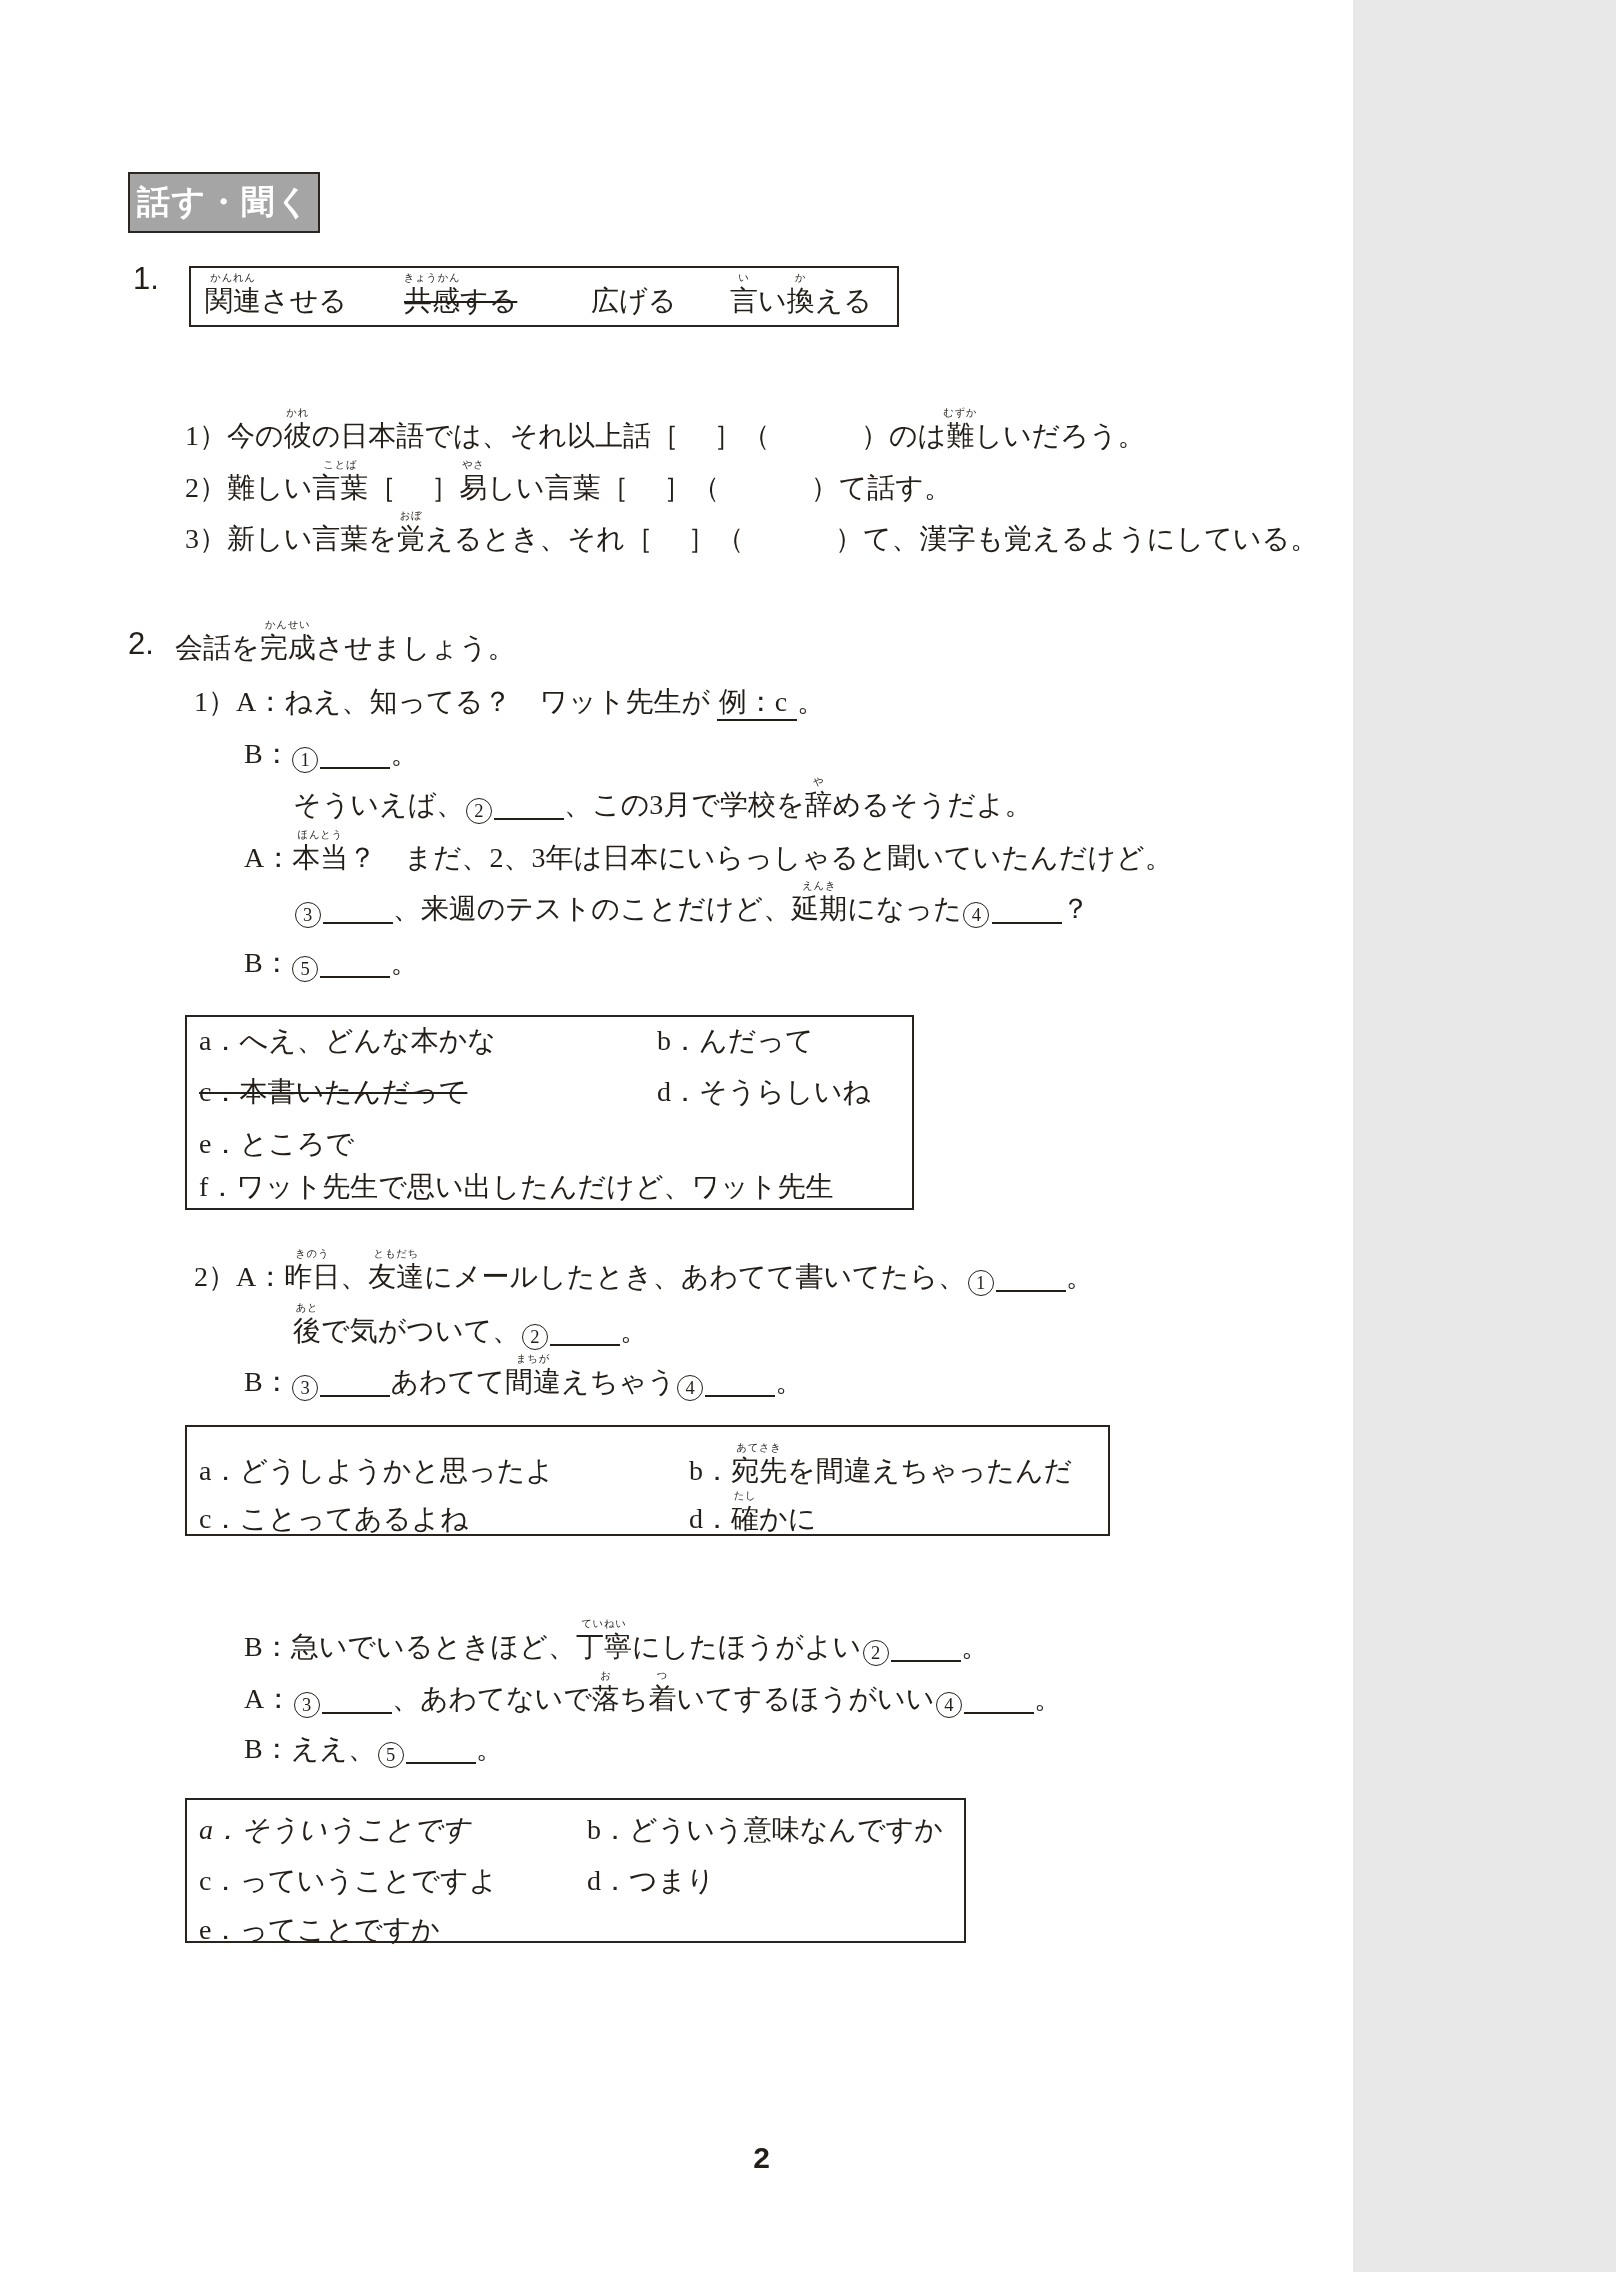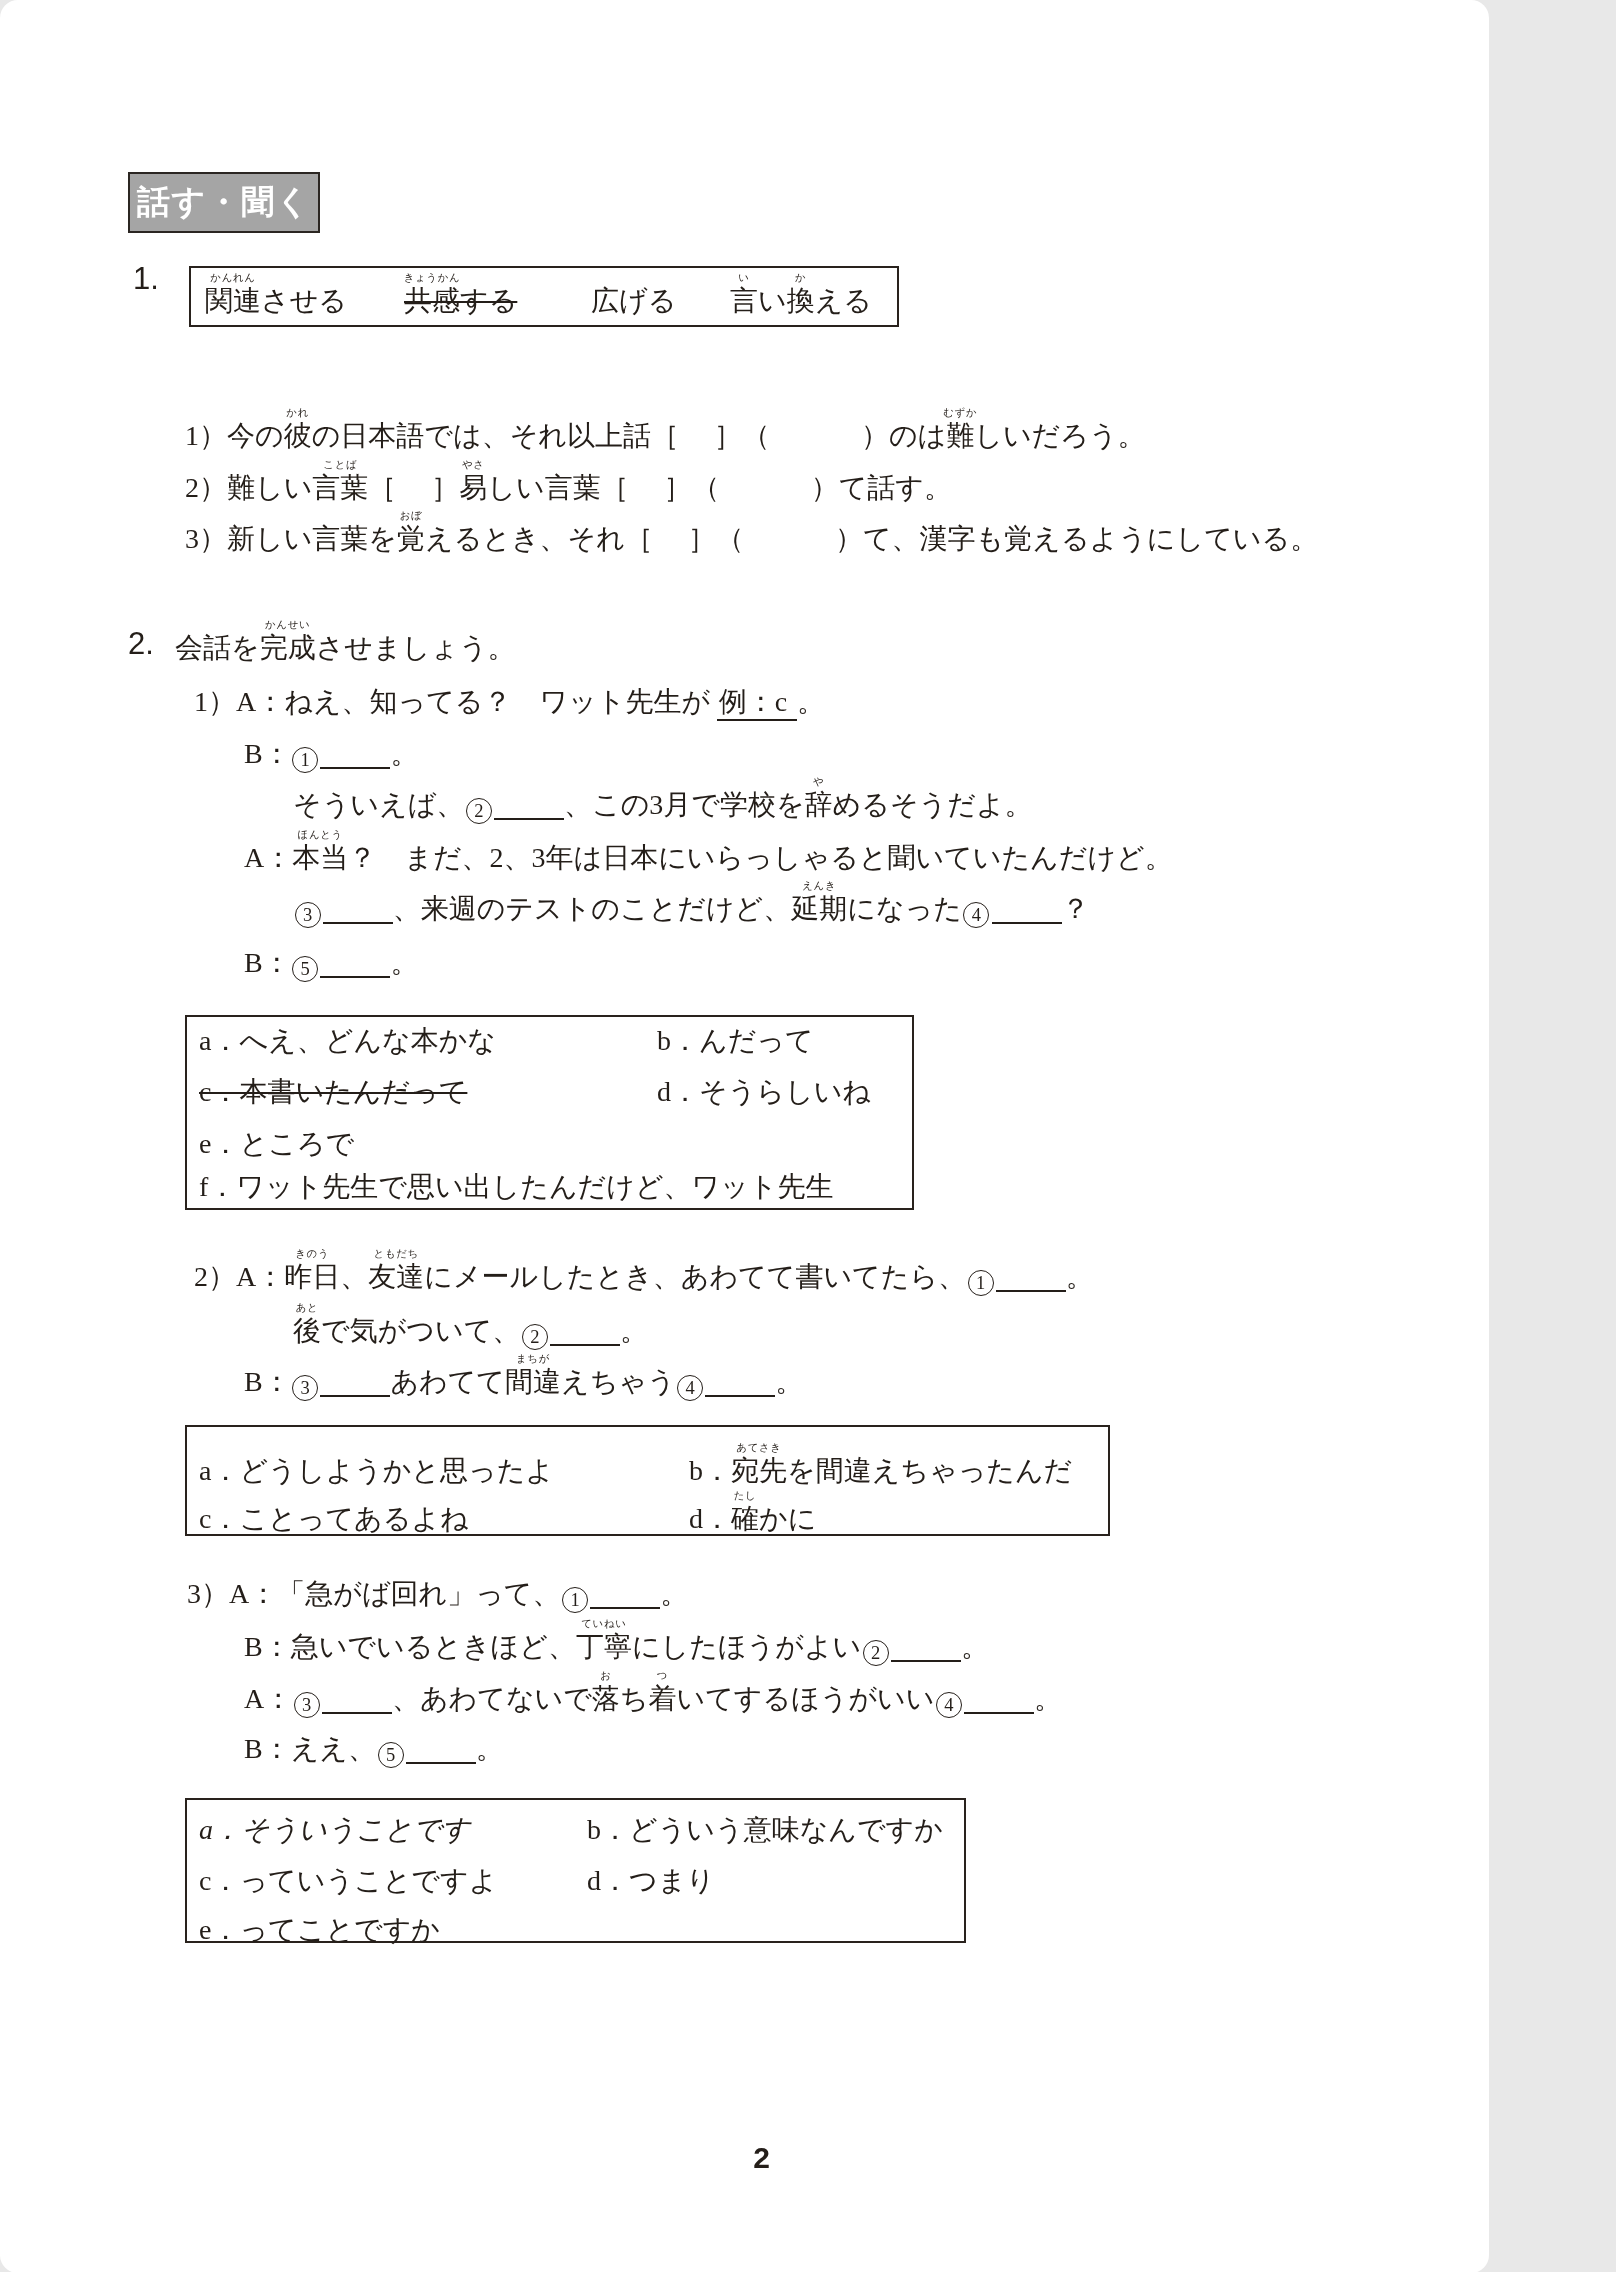--- a/index.html
+++ b/index.html
@@ -1,17 +1,17 @@
 <!DOCTYPE html>
 <html style="font-size:12px"><head>
 <meta charset="utf-8">
 <style>
   html,body{margin:0;padding:0;background:#e8e8e8;}
-  .sheet{position:relative;width:1489px;height:2273px;background:#ffffff;overflow:hidden;
-         font-family:"Liberation Serif","DejaVu Serif",serif;color:#241e19;border-radius:18px;}
+  .sheet{position:relative;width:1353px;height:2273px;background:#ffffff;overflow:hidden;
+         font-family:"Liberation Serif","DejaVu Serif",serif;color:#241e19;}
   .hdr{position:absolute;left:128px;top:172px;width:192px;height:61px;background:#a5a5a5;
        border:2.2px solid #2b2622;box-sizing:border-box;display:flex;align-items:center;justify-content:center;}
   .hdr-t{font:700 33px "Liberation Sans","DejaVu Sans",sans-serif;color:#ffffff;letter-spacing:1.5px;white-space:nowrap;}
   .secnum{position:absolute;font:400 31px "Liberation Sans","DejaVu Sans",sans-serif;color:#241e19;line-height:1;}
   .box{position:absolute;border:2.2px solid #29221d;box-sizing:border-box;background:#fff;}
   .line{position:absolute;white-space:nowrap;font-size:28px;line-height:34px;color:#241e19;}
   ruby{display:inline;position:relative;}
   rt{position:absolute;display:block;left:50%;top:-12px;transform:translateX(-50%);
      font-size:10.4px;line-height:10.4px;white-space:nowrap;letter-spacing:0.7px;}
   .cnum{display:inline-block;width:24px;height:24px;line-height:24px;text-align:center;
@@ -67,21 +67,20 @@
   <div class="line" style="left:293px;top:1314px;"><ruby><span>後</span><rt>あと</rt></ruby><span>で気がついて、</span><span><span class="cnum">2</span><span class="blank"></span></span><span>。</span></div>
   <div class="line" style="left:244px;top:1365px;"><span>B：</span><span><span class="cnum">3</span><span class="blank"></span></span><span>あわてて</span><ruby><span>間違</span><rt>まちが</rt></ruby><span>えちゃう</span><span><span class="cnum">4</span><span class="blank"></span></span><span>。</span></div>
 
   <div class="box" style="left:185px;top:1425px;width:925px;height:111px;">
     <div class="line" style="left:12px;top:27px;"><span>a．どうしようかと思ったよ</span></div>
     <div class="line" style="left:502px;top:27px;"><span>b．</span><ruby><span>宛先</span><rt>あてさき</rt></ruby><span>を間違えちゃったんだ</span></div>
     <div class="line" style="left:12px;top:75px;"><span>c．ことってあるよね</span></div>
     <div class="line" style="left:502px;top:75px;"><span>d．</span><ruby><span>確</span><rt>たし</rt></ruby><span>かに</span></div>
   </div>
 
-  <div class="line" style="left:187px;top:1577px;"><span>3）A：「急がば回れ」って、</span><span><span class="cnum">1</span><span class="blank"></span></span><span>。</span></div>
   <div class="line" style="left:244px;top:1630px;"><span>B：急いでいるときほど、</span><ruby><span>丁寧</span><rt>ていねい</rt></ruby><span>にしたほうがよい</span><span><span class="cnum">2</span><span class="blank"></span></span><span>。</span></div>
   <div class="line" style="left:244px;top:1682px;"><span>A：</span><span><span class="cnum">3</span><span class="blank"></span></span><span>、あわてないで</span><ruby><span>落</span><rt>お</rt></ruby><span>ち</span><ruby><span>着</span><rt>つ</rt></ruby><span>いてするほうがいい</span><span><span class="cnum">4</span><span class="blank"></span></span><span>。</span></div>
   <div class="line" style="left:244px;top:1732px;"><span>B：ええ、</span><span><span class="cnum">5</span><span class="blank"></span></span><span>。</span></div>
 
   <div class="box" style="left:185px;top:1798px;width:781px;height:145px;">
     <div class="line" style="left:12px;top:12.6px;font-style:italic;"><span>a．そういうことです</span></div>
     <div class="line" style="left:400px;top:12.6px;"><span>b．どういう意味なんですか</span></div>
     <div class="line" style="left:12px;top:64px;"><span>c．っていうことですよ</span></div>
     <div class="line" style="left:400px;top:64px;"><span>d．つまり</span></div>
     <div class="line" style="left:12px;top:113px;"><span>e．ってことですか</span></div>

